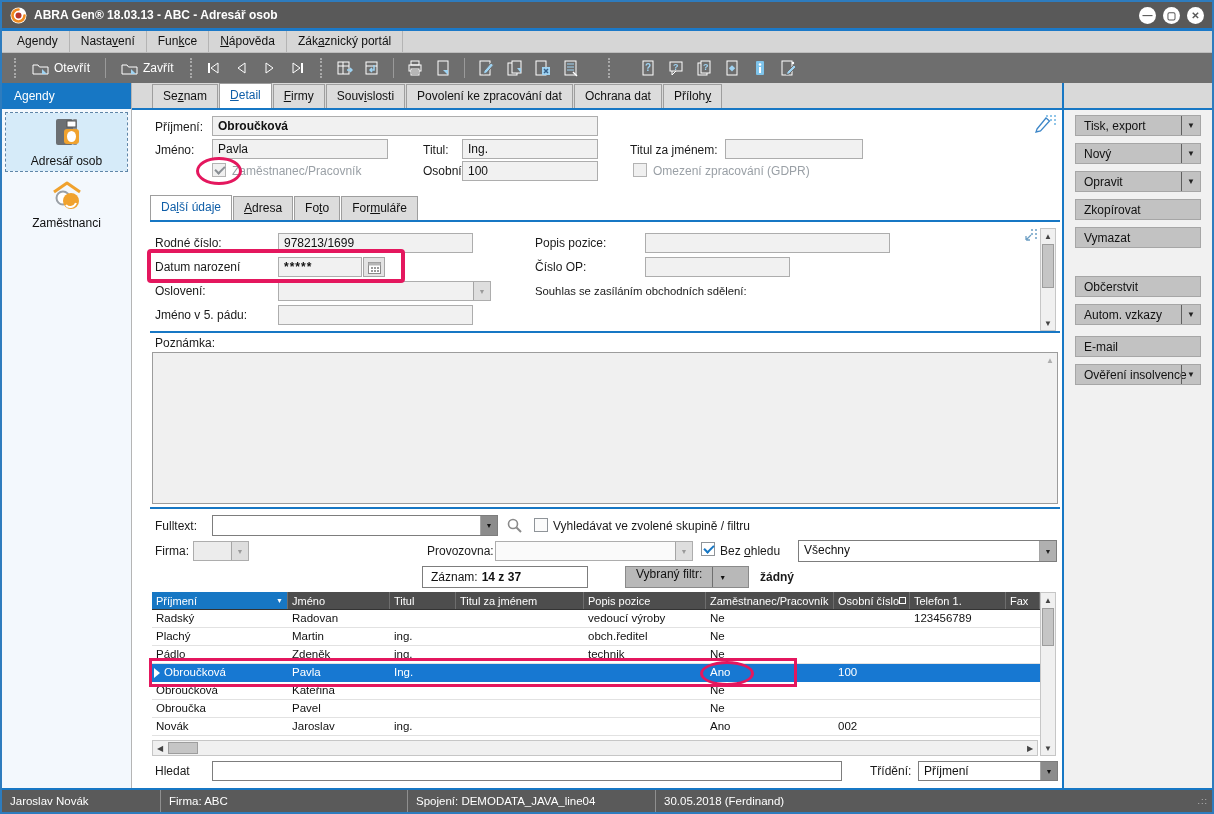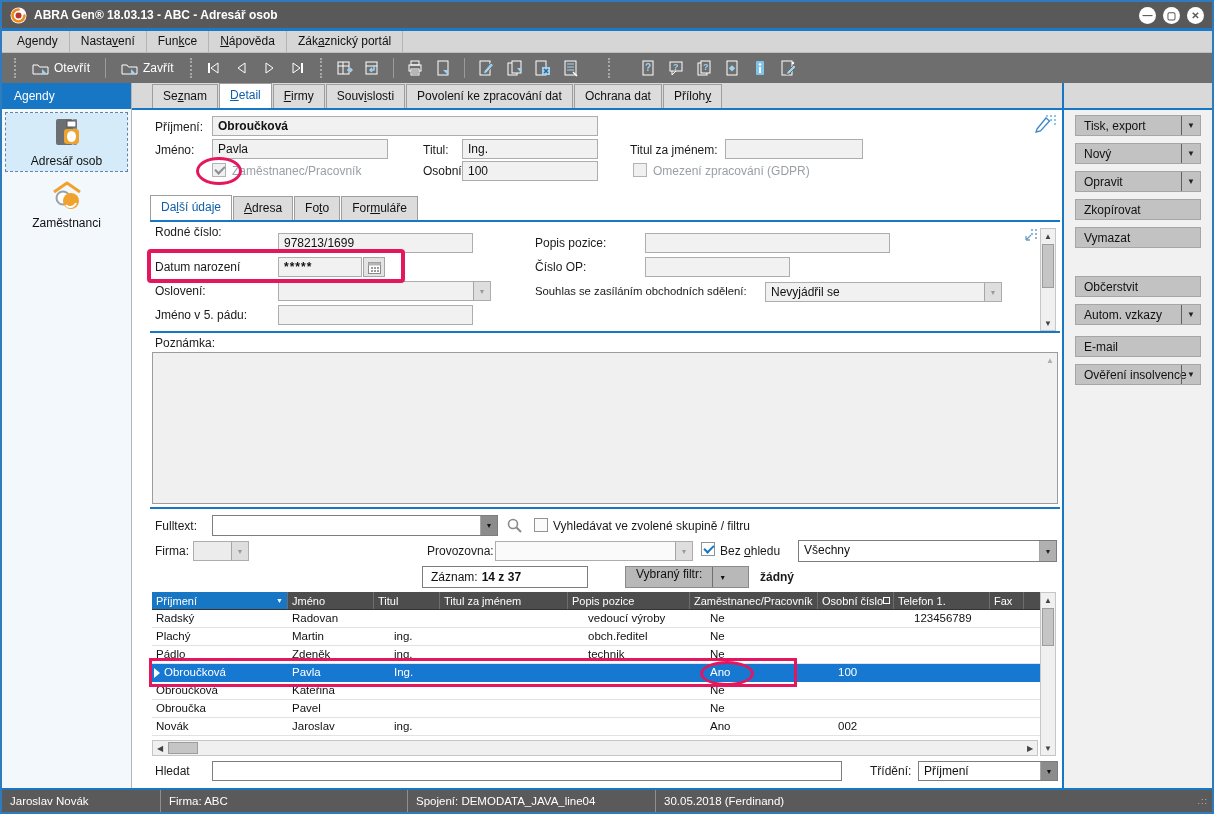--- a/index.html
+++ b/index.html
@@ -342,21 +342,21 @@
       </span>
 
       <div class="subtabbar" id="subtabbar">
           <div class="tab active">Da<u>l</u>ší údaje</div>
           <div class="tab"><u>A</u>dresa</div>
           <div class="tab">Fo<u>t</u>o</div>
           <div class="tab">For<u>m</u>uláře</div>
         </div>
       <div class="subtab-underline"></div>
 
-      <span class="lbl" style="left:23px;top:142px">Rodné číslo:</span>
+      <span class="lbl" style="left:23px;top:153px">Rodné číslo:</span>
       <div class="fld" style="left:146px;top:150px;width:195px">978213/1699</div>
       <span class="lbl" style="left:23px;top:177px">Datum narození</span>
       <div class="fld" style="left:146px;top:174px;width:84px;font-weight:bold;letter-spacing:1px">*****</div>
       <span style="position:absolute;left:231px;top:174px;width:22px;height:20px;background:#e3e3e3;border:1px solid #a5a5a5;display:flex;align-items:center;justify-content:center">
         <svg width="13" height="13">
             <rect x="0.5" y="1.5" width="12" height="11" fill="#fff" stroke="#8a8a8a"></rect>
             <rect x="0.5" y="1.5" width="12" height="3" fill="#b5b5b5"></rect>
             <g fill="#9a9a9a">
               <rect x="3" y="6" width="2" height="2"></rect>
               <rect x="6" y="6" width="2" height="2"></rect>
@@ -373,24 +373,20 @@
           <span class="arr dis">▼</span>
       </div>
       <span class="lbl" style="left:23px;top:225px">Jméno v 5. pádu:</span>
       <div class="fld" style="left:146px;top:222px;width:195px"></div>
 
       <span class="lbl" style="left:403px;top:153px">Popis pozice:</span>
       <div class="fld" style="left:513px;top:150px;width:245px"></div>
       <span class="lbl" style="left:403px;top:177px">Číslo OP:</span>
       <div class="fld" style="left:513px;top:174px;width:145px"></div>
       <span class="lbl" style="left:403px;top:202px;font-size:11.3px">Souhlas se zasíláním obchodních sdělení:</span>
-      <div class="combo" style="left:633px;top:199px;width:237px">
-        <span class="val">Nevyjádřil se</span>
-          <span class="arr dis">▼</span>
-      </div>
 
       <span style="position:absolute;left:893px;top:145px">
         <svg width="13" height="13">
             <g fill="#6d9fc4">
               <circle cx="7" cy="2" r="1"></circle>
               <circle cx="11" cy="2" r="1"></circle>
               <circle cx="11" cy="6" r="1"></circle>
               <circle cx="7" cy="6" r="1"></circle>
               <circle cx="11" cy="10" r="1"></circle>
             </g>
@@ -450,21 +446,21 @@
         <span class="fdd">▼</span>
       </div>
       <b class="lbl" style="left:628px;top:487px">žádný</b>
 
       <div class="grid" id="grid">
           <div class="grow hdr">
             <div class="th sorted" style="width: 136px;">
               <span>Příjmení</span>
               <span class="sort">▼</span>
             </div>
-            <div class="th" style="width: 86px;">
+            <div class="th" style="width: 102px;">
               <span>Jméno</span>
             </div>
             <div class="th" style="width: 66px;">
               <span>Titul</span>
             </div>
             <div class="th" style="width: 128px;">
               <span>Titul za jménem</span>
             </div>
             <div class="th" style="width: 122px;">
               <span>Popis pozice</span>

